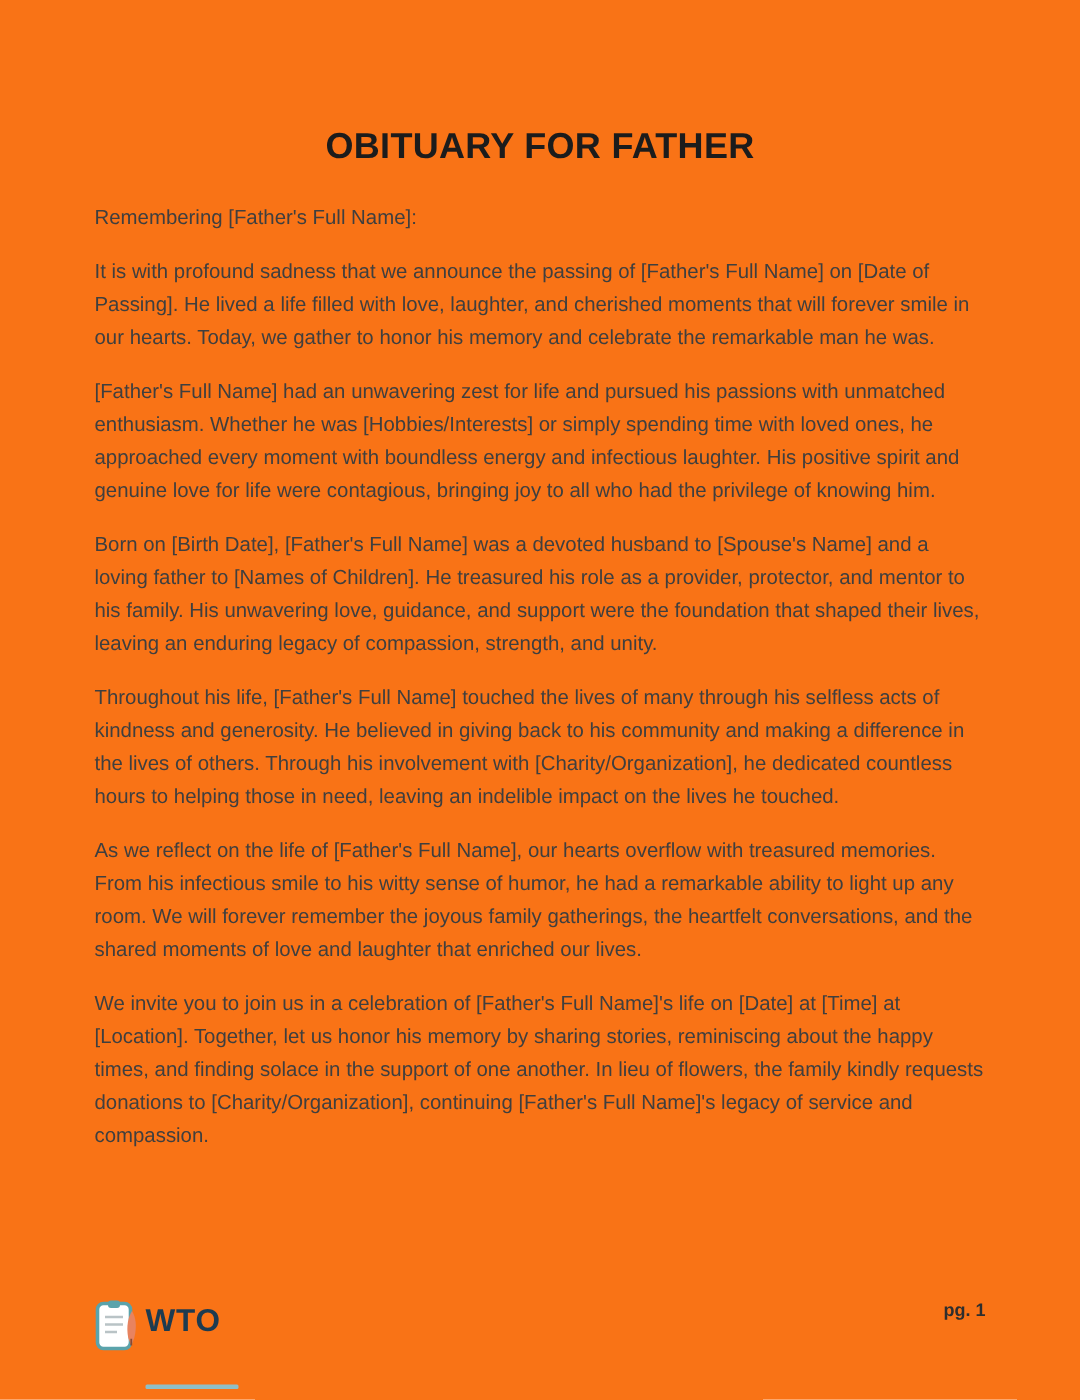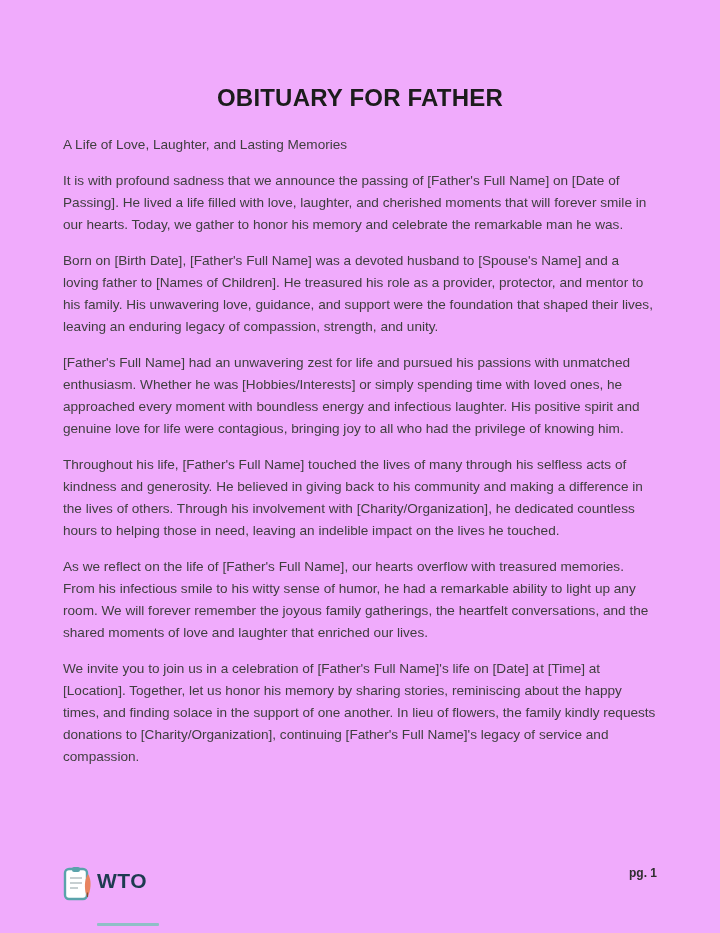--- a/index.html
+++ b/index.html
@@ -7,21 +7,21 @@
   body {
     width: 720px;
     height: 933px;
     position: relative;
     font-family: "Liberation Sans", sans-serif;
     overflow: hidden;
   }
   .page {
     position: absolute;
     inset: 0;
-    background: #f0abfc;
+    background: #f97316;
   }
   .doc-title {
     margin-top: 84px;
     text-align: center;
     font-size: 24px;
     font-weight: 700;
     letter-spacing: 0.2px;
     color: #1c1c1c;
   }
   .content {
@@ -79,24 +79,24 @@
   }
 </style>
 </head>
 <body>
 
 <div class="page">
 
   <h1 class="doc-title">OBITUARY FOR FATHER</h1>
 
   <div class="content">
-    <p class="single">A Life of Love, Laughter, and Lasting Memories</p>
+    <p class="single">Remembering [Father's Full Name]:</p>
     <p>It is with profound sadness that we announce the passing of [Father's Full Name] on [Date of Passing]. He lived a life filled with love, laughter, and cherished moments that will forever smile in our hearts. Today, we gather to honor his memory and celebrate the remarkable man he was.</p>
+    <p>[Father's Full Name] had an unwavering zest for life and pursued his passions with unmatched enthusiasm. Whether he was [Hobbies/Interests] or simply spending time with loved ones, he approached every moment with boundless energy and infectious laughter. His positive spirit and genuine love for life were contagious, bringing joy to all who had the privilege of knowing him.</p>
     <p>Born on [Birth Date], [Father's Full Name] was a devoted husband to [Spouse's Name] and a loving father to [Names of Children]. He treasured his role as a provider, protector, and mentor to his family. His unwavering love, guidance, and support were the foundation that shaped their lives, leaving an enduring legacy of compassion, strength, and unity.</p>
-    <p>[Father's Full Name] had an unwavering zest for life and pursued his passions with unmatched enthusiasm. Whether he was [Hobbies/Interests] or simply spending time with loved ones, he approached every moment with boundless energy and infectious laughter. His positive spirit and genuine love for life were contagious, bringing joy to all who had the privilege of knowing him.</p>
     <p>Throughout his life, [Father's Full Name] touched the lives of many through his selfless acts of kindness and generosity. He believed in giving back to his community and making a difference in the lives of others. Through his involvement with [Charity/Organization], he dedicated countless hours to helping those in need, leaving an indelible impact on the lives he touched.</p>
     <p>As we reflect on the life of [Father's Full Name], our hearts overflow with treasured memories. From his infectious smile to his witty sense of humor, he had a remarkable ability to light up any room. We will forever remember the joyous family gatherings, the heartfelt conversations, and the shared moments of love and laughter that enriched our lives.</p>
     <p>We invite you to join us in a celebration of [Father's Full Name]'s life on [Date] at [Time] at [Location]. Together, let us honor his memory by sharing stories, reminiscing about the happy times, and finding solace in the support of one another. In lieu of flowers, the family kindly requests donations to [Charity/Organization], continuing [Father's Full Name]'s legacy of service and compassion.</p>
   </div>
 
   <div class="footer">
     <div class="logo">
       <span>
         <svg class="logo-icon" viewBox="0 0 30 36" xmlns="http://www.w3.org/2000/svg">
           <rect x="2" y="3" width="22" height="30" rx="4" fill="#ffffff" stroke="#5aa3ab" stroke-width="2.4"></rect>

